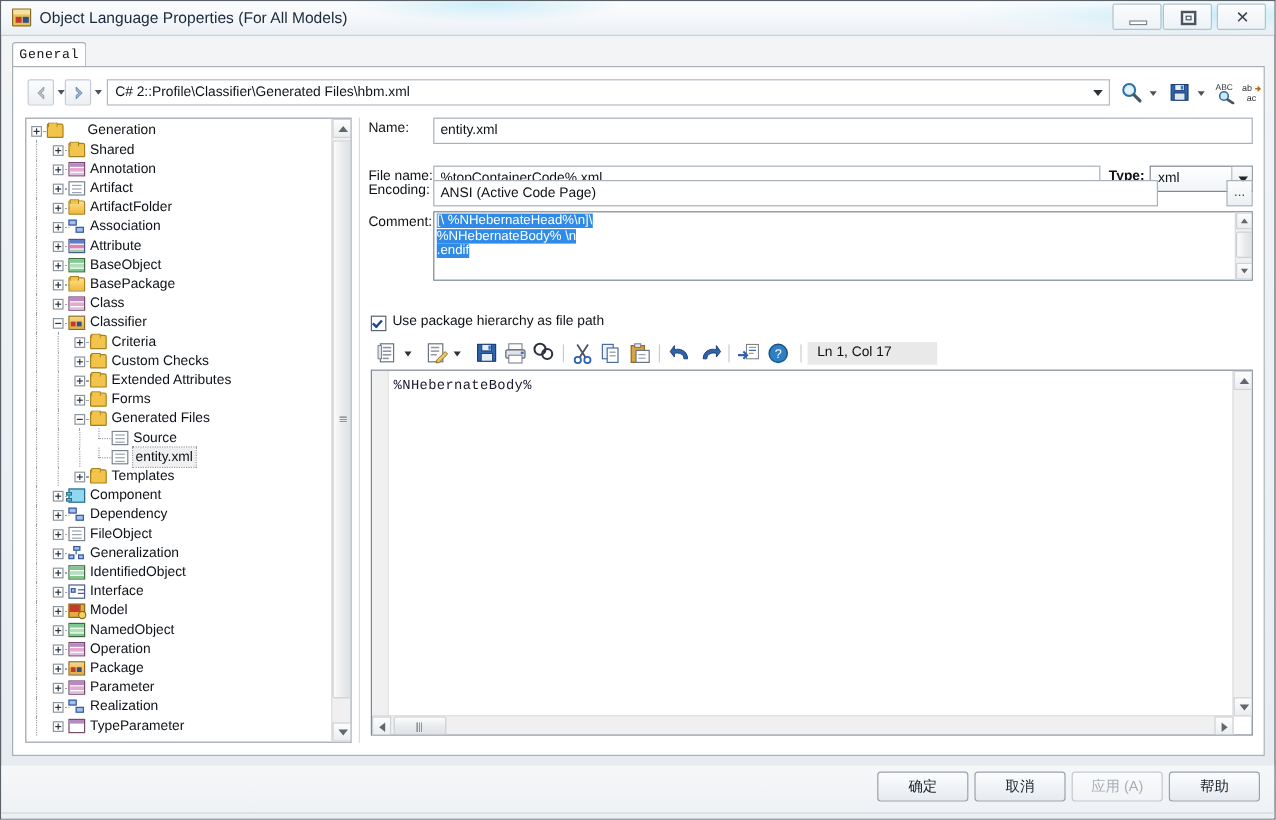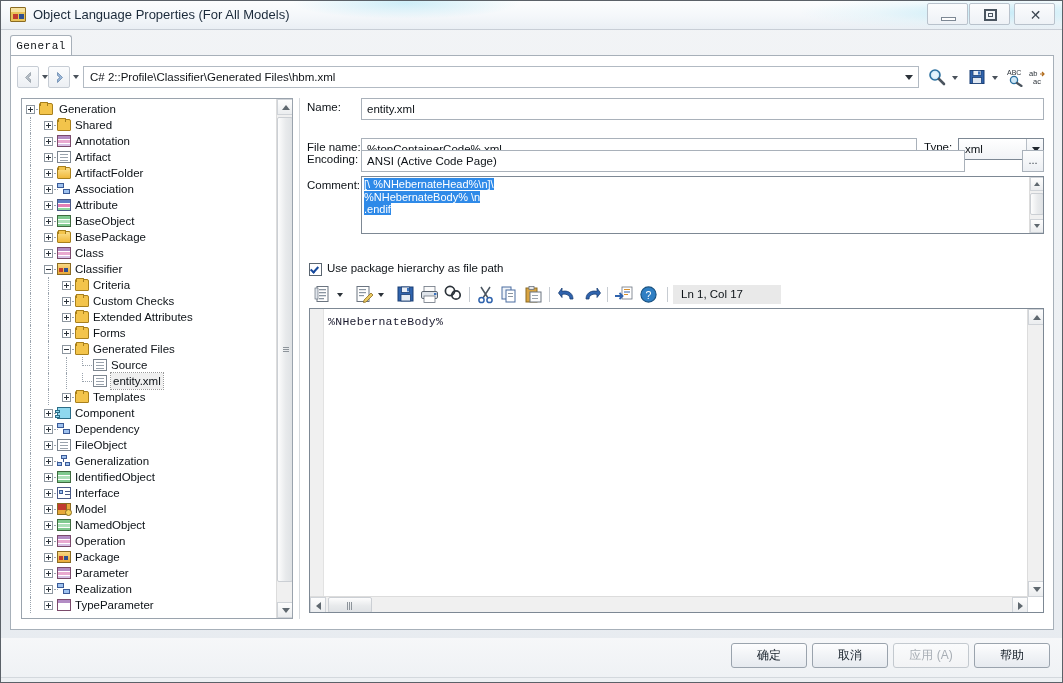--- a/index.html
+++ b/index.html
@@ -71,21 +71,21 @@
     font-family:"Liberation Mono", monospace; font-size:11px;
     color:#101418; text-align:center; line-height:20px;
     letter-spacing:.5px;
   }
   #tabpage {
     position:absolute; left:9px; top:54px; width:1044px; height:575px;
     background:#ffffff; border:1px solid #a7b0b9;
   }
 
   
-  #navbar { position:absolute; left:6px; top:10px; width:1022px; height:24px; }
+  #navbar { position:absolute; left:12px; top:10px; width:1022px; height:24px; }
   .navbtn {
     position:absolute; top:0; width:22px; height:22px;
     background: linear-gradient(180deg,#fbfcfd 0%,#eceff3 100%);
     border:1px solid #c6ccd4; border-radius:2px;
   }
   #nav-back { left:0; }
   #nav-fwd  { left:31px; }
   .nav-arrow { position:absolute; left:4px; top:4px; width:13px; height:13px; }
   .caret-small {
     position:absolute; top:9px; width:0;height:0;
@@ -214,21 +214,21 @@
 
   
   #form { position:absolute; left:296px; top:42px; width:737px; height:521px; }
   .frow { position:absolute; left:0; height:22px; }
   .flabel { position:absolute; left:0; top:3px; font-size:11.5px; color:#0d1217; }
   .finput {
     position:absolute; background:#ffffff; border:1px solid #a9b1ba;
     height:22px; line-height:20px; padding-left:5px; font-size:11.5px; color:#0d1217;
     white-space:nowrap; overflow:hidden;
   }
-  #type-label { position:absolute; left:617px; top:3px; font-size:11.5px; color:#0d1217;}
+  #type-label { position:absolute; left:617px; top:3px; font-size:11.5px; color:#0d1217;font-weight:bold;}
   #type-combo {
     position:absolute; left:651px; top:0; width:86px; height:22px;
     background:linear-gradient(180deg,#ffffff 0%,#f1f3f6 100%);
     border:1px solid #7d8894;
   }
   #type-combo .val { position:absolute; left:6px; top:0; line-height:20px; font-size:11.5px; color:#0d1217;}
   #type-combo .btn {
     position:absolute; right:0; top:0; width:17px; height:20px;
     background:linear-gradient(180deg,#fbfcfd 0%,#e7eaef 100%); border-left:1px solid #b7bec6;
   }
@@ -381,21 +381,21 @@
     </div>
 
     <div id="treepanel">
       <div id="tree">
           <div class="tnode">
             <span class="exp plus" style="left:4px;"></span>
             <span class="dotted-h" style="left:14px; top:8px; width:4px;"></span>
             <span style="position:absolute;left:17px;top:0;width:14px;height:16px;">
               <span class="ico ic-folder"></span>
             </span>
-            <span class="lbl" style="left:37px;">Generation</span>
+            <span class="lbl" style="left:51px;">Generation</span>
           </div>
           <div class="tnode">
             <span class="dotline" style="left:8px; top:0; height:16px;"></span>
             <span class="exp plus" style="left:22px;"></span>
             <span class="dotted-h" style="left:32px; top:8px; width:4px;"></span>
             <span style="position:absolute;left:35px;top:0;width:14px;height:16px;">
               <span class="ico ic-folder"></span>
             </span>
             <span class="lbl" style="left:53px;">Shared</span>
           </div>

